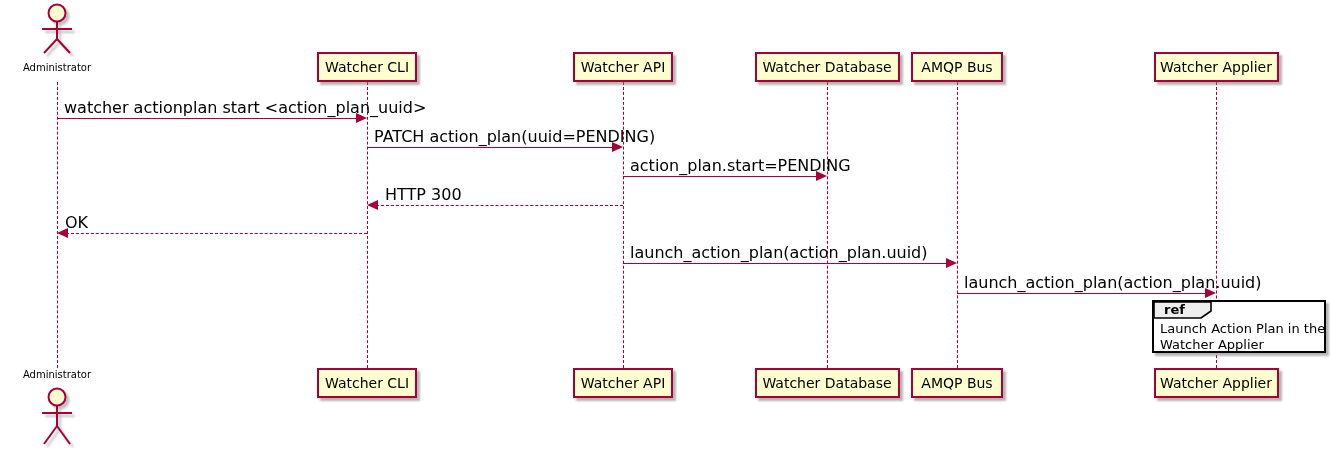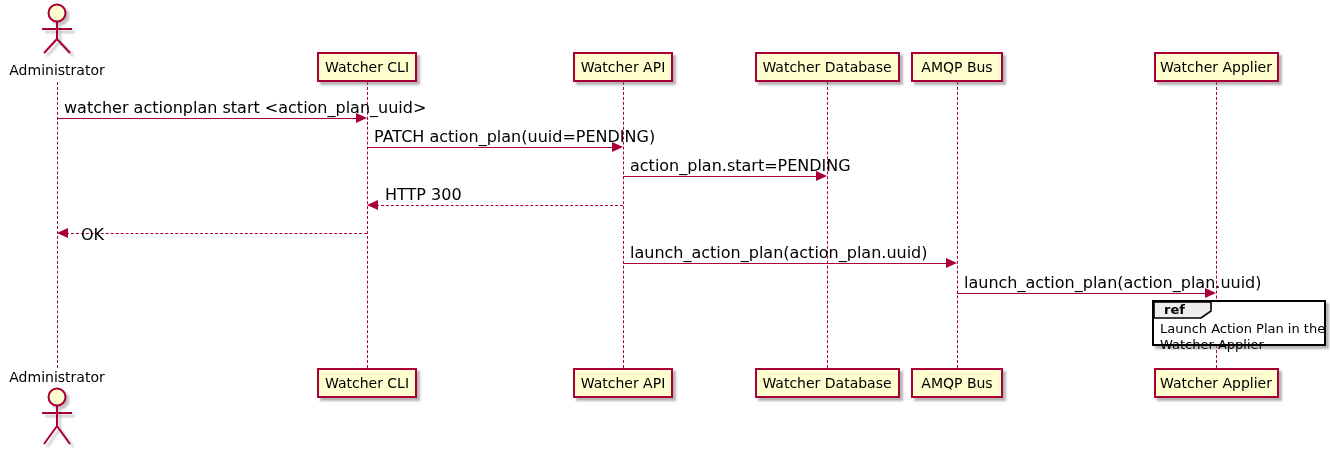--- a/index.html
+++ b/index.html
@@ -39,21 +39,21 @@
     z-index: 3;
   }
   .actor-figure {
     position: absolute;
     filter: drop-shadow(3px 3px 1px rgba(150,150,150,0.6));
     z-index: 3;
   }
   .actor-label {
     position: absolute;
     transform: translateX(-50%);
-    font-size: 14px;
+    font-size: 10px;
     color: #000;
     white-space: nowrap;
     z-index: 3;
   }
   .msg-line {
     position: absolute;
     height: 0;
     border-top: 1px solid var(--red);
     z-index: 2;
   }
@@ -167,30 +167,30 @@
       <div class="arrowhead right" style="top: 142px; left: 612px;"></div>
       <div class="msg-label" style="left: 374px; top: 129px;">PATCH action_plan(uuid=PENDING)</div>
       <div class="msg-line" style="left: 623px; top: 176px; width: 200px;"></div>
       <div class="arrowhead right" style="top: 171px; left: 816px;"></div>
       <div class="msg-label" style="left: 630px; top: 158px;">action_plan.start=PENDING</div>
       <div class="msg-line dashed" style="left: 371px; top: 205px; width: 252px;"></div>
       <div class="arrowhead left" style="top: 200px; left: 367px;"></div>
       <div class="msg-label" style="left: 385px; top: 187px;">HTTP 300</div>
       <div class="msg-line dashed" style="left: 61px; top: 233px; width: 306px;"></div>
       <div class="arrowhead left" style="top: 228px; left: 57px;"></div>
-      <div class="msg-label" style="left: 81px; top: 215px; margin-top: 12px;">OK</div>
+      <div class="msg-label" style="left: 65px; top: 215px;">OK</div>
       <div class="msg-line" style="left: 623px; top: 263px; width: 330px;"></div>
       <div class="arrowhead right" style="top: 258px; left: 946px;"></div>
       <div class="msg-label" style="left: 630px; top: 245px;">launch_action_plan(action_plan.uuid)</div>
       <div class="msg-line" style="left: 957px; top: 293px; width: 255px;"></div>
       <div class="arrowhead right" style="top: 288px; left: 1205px;"></div>
       <div class="msg-label" style="left: 964px; top: 275px;">launch_action_plan(action_plan.uuid)</div>
     </div>
 
-  <div class="ref-box" id="ref-box" style="left: 1152px; top: 300px; width: 174px; height: 46px;">
+  <div class="ref-box" id="ref-box" style="left: 1152px; top: 300px; width: 174px; height: 53px;">
     <svg class="ref-tab" width="60" height="18" viewBox="0 0 60 18">
       <polygon points="1,1 58,1 58,10 48,17 1,17" style="fill:var(--tabfill); stroke:#000; stroke-width:1.6;"></polygon>
     </svg>
     <div class="ref-tab-label">ref</div>
     <div class="ref-text">
       <div>Launch Action Plan in the</div>
       <div>Watcher Applier</div>
     </div>
   </div>
 

